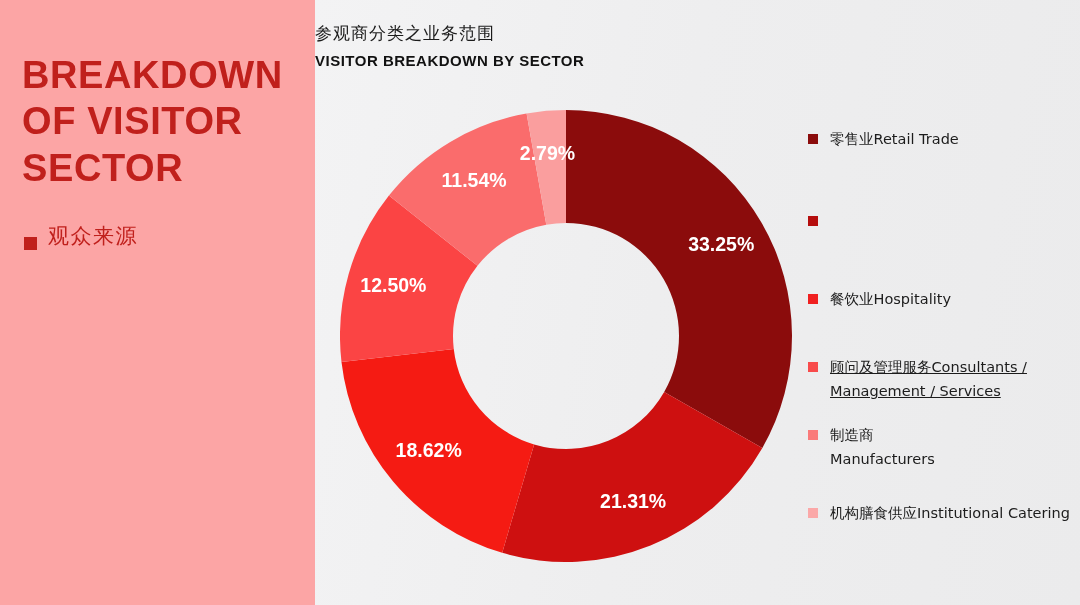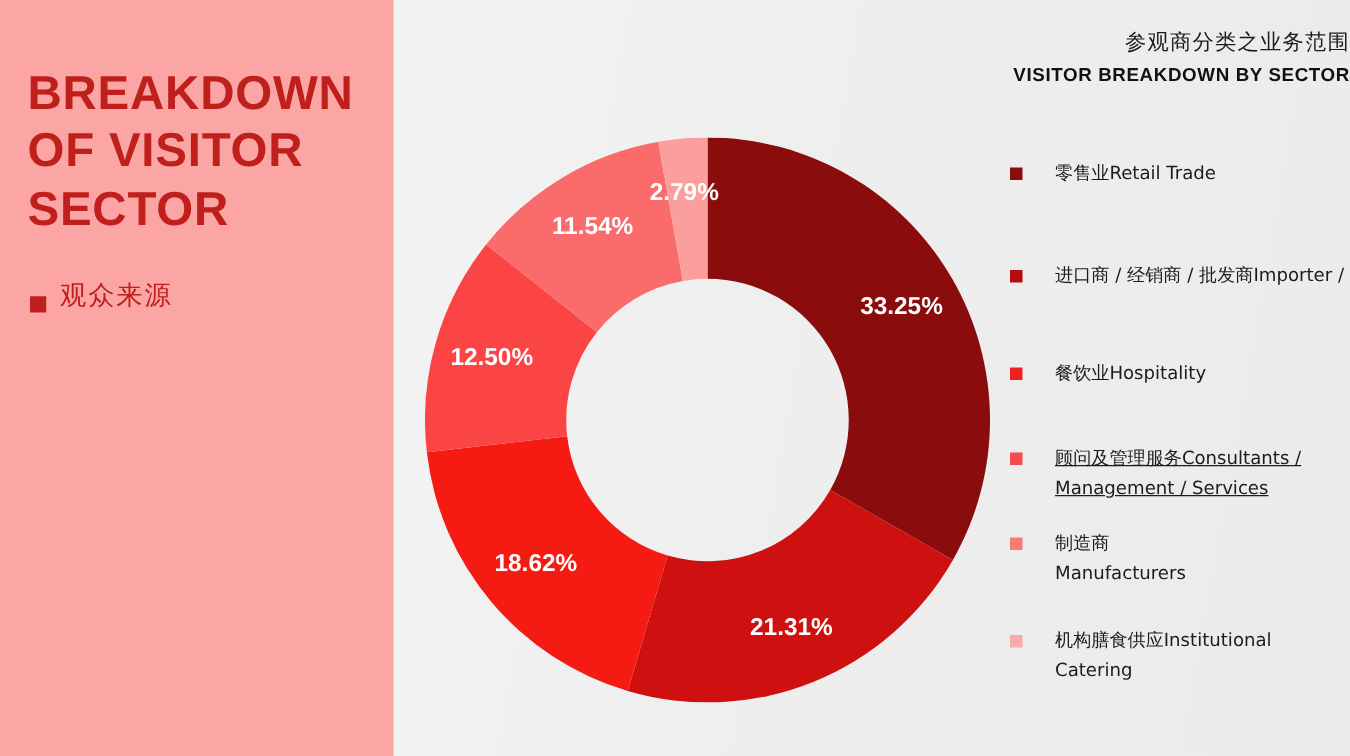--- a/index.html
+++ b/index.html
@@ -73,21 +73,21 @@
     width: 765px;
     height: 605px;
     background: linear-gradient(100deg, #f3f3f4 0%, #eeeeef 45%, #ebebec 100%);
   }
 
   #chart-title {
     position: absolute;
     left: 0;
     top: 22px;
     width: 765px;
-    text-align: right;
+    text-align: left;
   }
   #title-cn {
     display: block;
     font-family: "DejaVu Serif", "Liberation Serif", serif;
     font-size: 17px;
     color: #1b1b1b;
     letter-spacing: 1px;
     margin-bottom: 7px;
   }
   #title-en {
@@ -121,21 +121,21 @@
   #legend {
     position: absolute;
     left: 493px;
     top: 128px;
     width: 272px;
   }
   .legend-item {
     position: absolute;
     left: 0;
     display: block;
-    padding-left: 36px;
+    padding-left: 22px;
     color: #1c1c1c;
     font-size: 14.5px;
     line-height: 1.65;
     font-family: "DejaVu Sans", "Liberation Sans", sans-serif;
   }
   .legend-swatch {
     position: absolute;
     left: 0;
     top: 6px;
     width: 10px;
@@ -191,21 +191,20 @@
       </svg>
     </div>
 
     <div id="legend">
         <div class="legend-item" style="top: 0px;">
           <span class="legend-swatch" style="background: rgb(139, 12, 12);"></span>
           <span class="legend-text">零售业Retail Trade</span>
         </div>
         <div class="legend-item" style="top: 82px;">
           <span class="legend-swatch" style="background: rgb(181, 13, 13);"></span>
-          <span class="legend-text">进口商 / 经销商 / 批发商Importer /</span>
         </div>
         <div class="legend-item" style="top: 160px; text-align: center;">
           <span class="legend-swatch" style="background: rgb(240, 32, 32);"></span>
           <span class="legend-text">餐饮业Hospitality</span>
         </div>
         <div class="legend-item" style="top: 228px; text-decoration: underline;">
           <span class="legend-swatch" style="background: rgb(248, 75, 75);"></span>
           <span class="legend-text">顾问及管理服务Consultants /</span>
           <span class="legend-text">Management / Services</span>
         </div>

